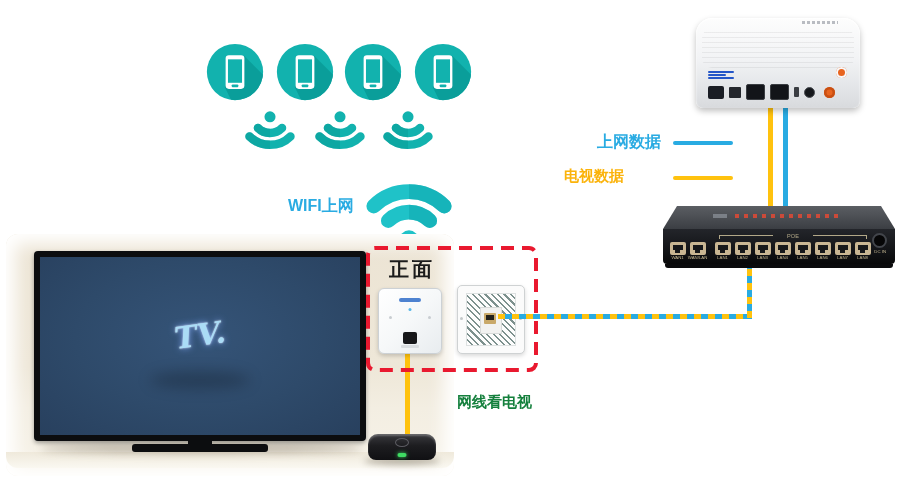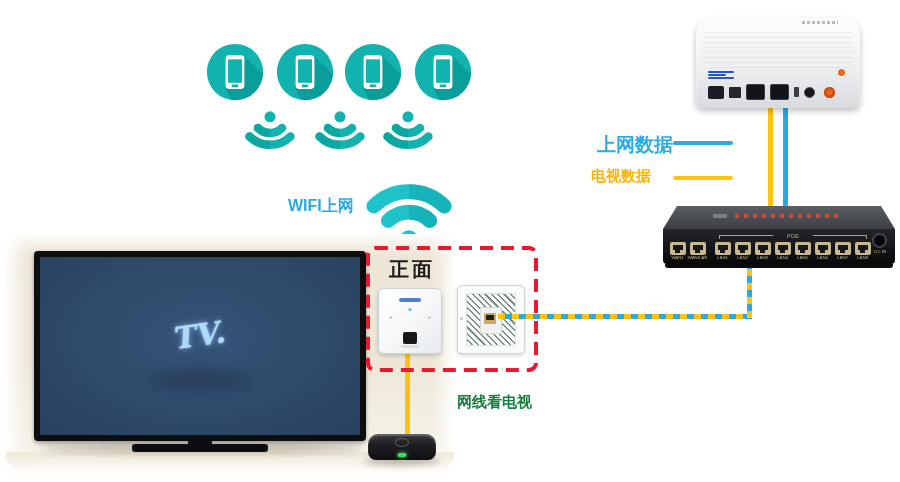--- a/index.html
+++ b/index.html
@@ -46,23 +46,23 @@
   .cable-combo-h{height:5px;background:repeating-linear-gradient(90deg,#FFC20E 0 7px,#29ABE2 7px 14px);}
   .cable-combo-v{width:5px;background:repeating-linear-gradient(180deg,#29ABE2 0 7px,#FFC20E 7px 14px);}
 
   
   .front-label{left:389px;top:256px;font-size:20px;color:#1b1b1b;letter-spacing:3px;
     font-family:"Liberation Serif","DejaVu Serif",serif;font-weight:600;}
   .wifi-label{left:288px;top:196px;font-size:16px;font-weight:bold;color:#29ABE2;}
   .lan-tv-label{left:457px;top:393px;font-size:15px;font-weight:bold;color:#15803d;}
 
   
-  .legend-text-blue{left:597px;top:132px;font-size:19px;font-weight:bold;color:#29ABE2;}
+  .legend-text-blue{left:597px;top:132px;font-size:16px;font-weight:bold;color:#29ABE2;}
   .legend-line-blue{left:673px;top:141px;width:60px;height:4px;background:#29ABE2;border-radius:2px;}
-  .legend-text-yellow{left:591px;top:167px;font-size:15px;font-weight:bold;color:#FBB30B;}
+  .legend-text-yellow{left:564px;top:167px;font-size:15px;font-weight:bold;color:#FBB30B;}
   .legend-line-yellow{left:673px;top:176px;width:60px;height:4px;background:#FFC20E;border-radius:2px;}
 
   
   .ap-front{left:378px;top:288px;width:62px;height:64px;border-radius:6px;
     background:linear-gradient(135deg,#ffffff 0%,#f6f8f9 50%,#e8ecef 100%);
     border:1px solid #ccd1d5;box-shadow:0 2px 4px rgba(0,0,0,.18);}
   .ap-front .logo{position:absolute;left:50%;top:9px;transform:translateX(-50%);
     width:22px;height:4px;border-radius:2px;background:#2f6cc8;opacity:.85;}
   .ap-front .led{position:absolute;left:50%;top:19px;transform:translateX(-50%);
     width:3px;height:3px;border-radius:50%;background:#58b7e8;}

